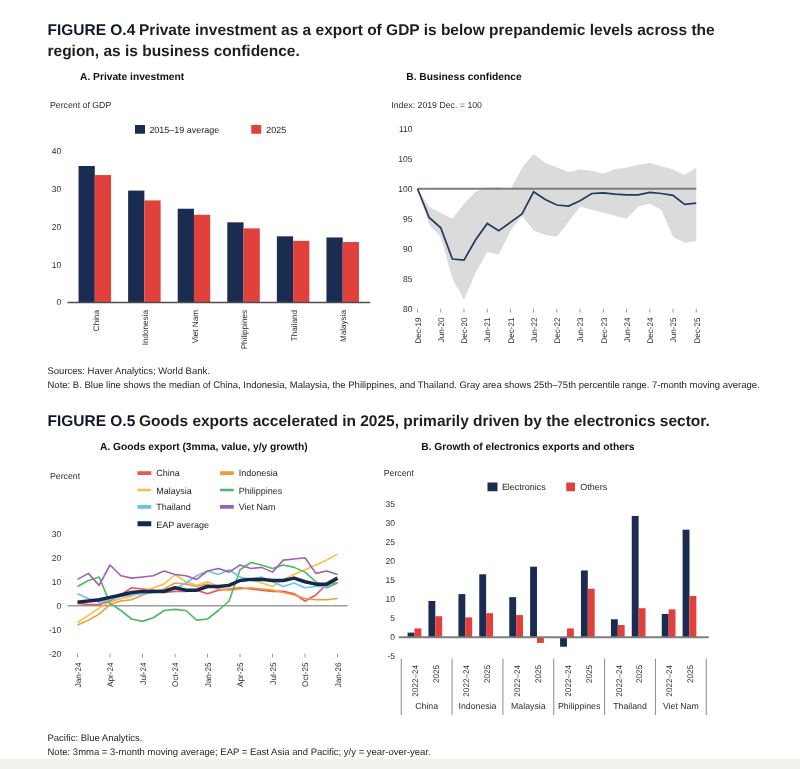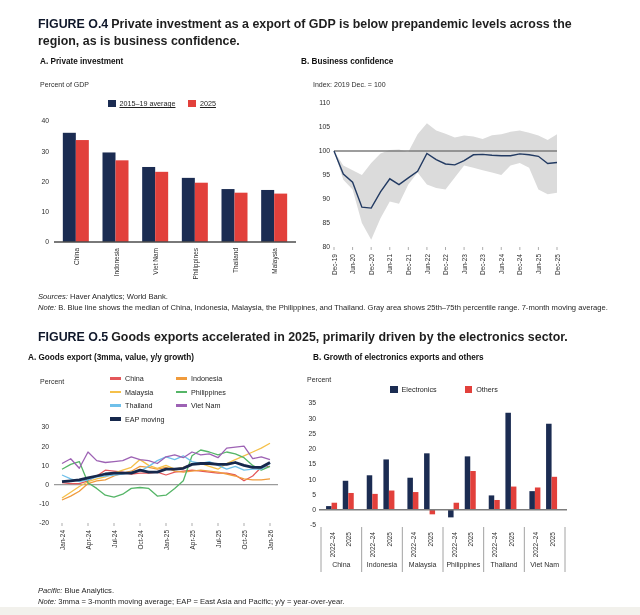--- a/index.html
+++ b/index.html
@@ -3,24 +3,24 @@
 <meta charset="utf-8">
 <style>
   html,body{margin:0;padding:0;}
   body{
     width:640px;height:615px;background:#ffffff;position:relative;
     font-family:"Liberation Sans",sans-serif;color:#222;overflow:hidden;
   }
   .abs{position:absolute;}
   .fig-title{font-weight:bold;font-size:12.4px;line-height:1.4;color:#1e1e1e;}
   .fig-label{color:#0f172a;margin-right:3px;}
-  .panel-title{font-weight:bold;font-size:8.2px;color:#101010;}
+  .panel-title{font-weight:bold;font-size:8.2px;color:#101010;margin-left:24px;}
   .unit{font-size:7px;color:#2e2e2e;}
   .notes{font-size:7.6px;color:#1f1f1f;line-height:1.45;}
-  .notes .lead{font-style:italic;}
+  .notes .lead{}
   .legend{display:flex;align-items:center;font-size:7.2px;color:#1f1f1f;}
   .legend-item{display:flex;align-items:center;}
   .legend-swatch{display:inline-block;width:7.5px;height:7.5px;margin-right:4px;}
   .legend-line{display:inline-block;width:11px;height:2.2px;margin-right:4px;}
   .legend-grid{display:grid;grid-template-columns:66px 90px;row-gap:4.5px;font-size:7.2px;color:#1f1f1f;}
   svg text{fill:#2d2d2d;}
   .yt{font-size:6.8px;}
   .xt{font-size:6.5px;}
   .ct{font-size:7px;}
   .footer-strip{left:0;top:607px;width:640px;height:8px;background:#f2f1ec;}
@@ -31,21 +31,21 @@
 <div class="abs fig-title" style="left:38px;top:16px;width:578px;">
   <span class="fig-label">FIGURE O.4</span><span>Private investment as a export of GDP is below prepandemic levels across the region, as is business confidence.</span>
 </div>
 
 <div class="abs panel-title" style="left:40px;top:57px;">A. Private investment</div>
 <div class="abs panel-title" style="left:301px;top:57px;">B. Business confidence</div>
 
 <div class="abs unit" style="left:40px;top:81px;">Percent of GDP</div>
 <div class="abs unit" style="left:313px;top:81px;">Index: 2019 Dec. = 100</div>
 
-<div class="abs legend" style="left:108px;top:99px;gap:13px;text-decoration:underline;" id="legend-fig4a">
+<div class="abs legend" style="left:108px;top:99px;gap:26px;" id="legend-fig4a">
     <span class="legend-item">
       <span class="legend-swatch" style="background: rgb(27, 44, 82);"></span>
       <span>2015–19 average</span>
     </span>
     <span class="legend-item">
       <span class="legend-swatch" style="background: rgb(226, 64, 59);"></span>
       <span>2025</span>
     </span>
   </div>
 
@@ -122,21 +122,21 @@
 </div>
 <div class="abs notes" style="left:38px;top:302px;width:590px;">
   <span class="lead">Note:</span>
   <span>B. Blue line shows the median of China, Indonesia, Malaysia, the Philippines, and Thailand. Gray area shows 25th–75th percentile range. 7-month moving average.</span>
 </div>
 
 <div class="abs fig-title" style="left:38px;top:329px;width:590px;">
   <span class="fig-label">FIGURE O.5</span><span>Goods exports accelerated in 2025, primarily driven by the electronics sector.</span>
 </div>
 
-<div class="abs panel-title" style="left:28px;top:353px;">A. Goods export (3mma, value, y/y growth)</div>
+<div class="abs panel-title" style="left:56px;top:353px;">A. Goods export (3mma, value, y/y growth)</div>
 <div class="abs panel-title" style="left:313px;top:353px;">B. Growth of electronics exports and others</div>
 
 <div class="abs unit" style="left:40px;top:378px;">Percent</div>
 <div class="abs unit" style="left:307px;top:376px;">Percent</div>
 
 <div class="abs legend-grid" style="left:110px;top:374px;" id="legend-fig5a">
     <span class="legend-item">
       <span class="legend-line" style="background: rgb(228, 87, 90);"></span>
       <span>China</span>
     </span>
@@ -155,24 +155,24 @@
     <span class="legend-item">
       <span class="legend-line" style="background: rgb(111, 192, 234);"></span>
       <span>Thailand</span>
     </span>
     <span class="legend-item">
       <span class="legend-line" style="background: rgb(157, 98, 180);"></span>
       <span>Viet Nam</span>
     </span>
     <span class="legend-item">
       <span class="legend-line" style="background: rgb(22, 40, 76); height: 3.2px;"></span>
-      <span>EAP moving</span>
+      <span>EAP average</span>
     </span>
   </div>
-<div class="abs legend" style="left:390px;top:385px;gap:28px;" id="legend-fig5b">
+<div class="abs legend" style="left:390px;top:385px;gap:16px;" id="legend-fig5b">
     <span class="legend-item">
       <span class="legend-swatch" style="background: rgb(27, 44, 82);"></span>
       <span>Electronics</span>
     </span>
     <span class="legend-item">
       <span class="legend-swatch" style="background: rgb(226, 64, 59);"></span>
       <span>Others</span>
     </span>
   </div>
 

